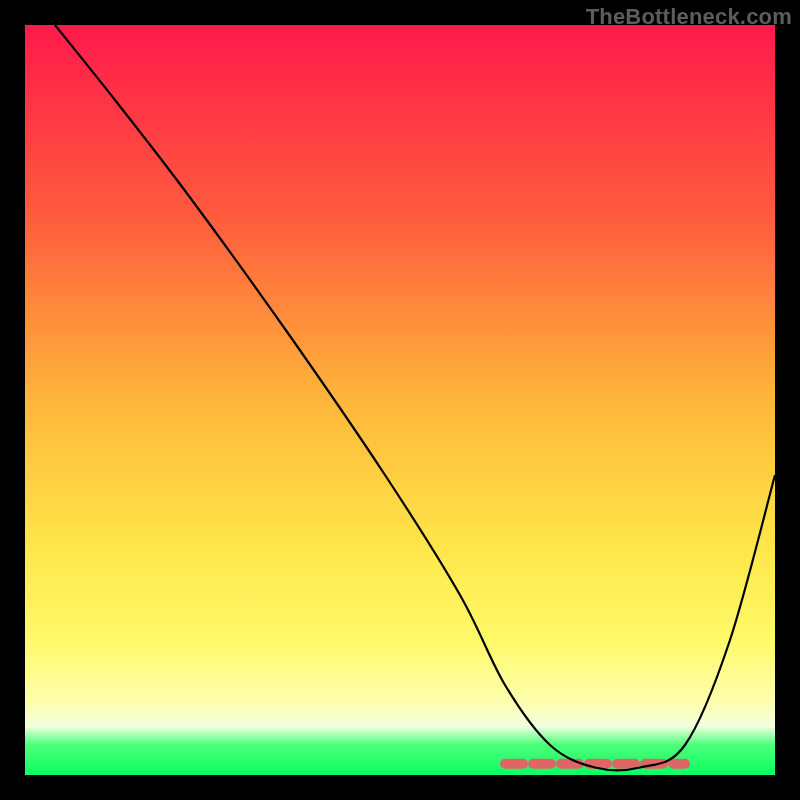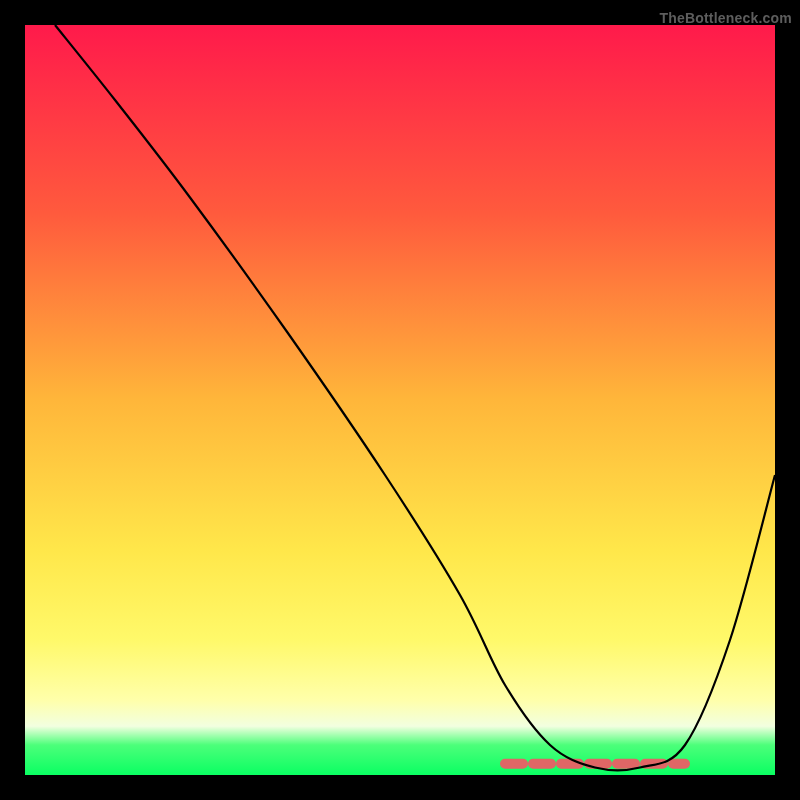--- a/index.html
+++ b/index.html
@@ -25,24 +25,24 @@
       #ffe74a 70%,
       #fff96a 82%,
       #ffffaa 90%,
       #f2ffe0 93.5%,
       #4cff7a 96%,
       #0aff62 100%
     );
   }
   .watermark {
     position: absolute;
-    top: 10px;
+    top: 4px;
     right: 8px;
     color: #5d5d5d;
-    font-size: 14px;
+    font-size: 22px;
     font-weight: 600;
     letter-spacing: 0.2px;
     user-select: none;
   }
   svg.plot {
     position: absolute;
     left: 25px;
     top: 25px;
     width: 750px;
     height: 750px;

